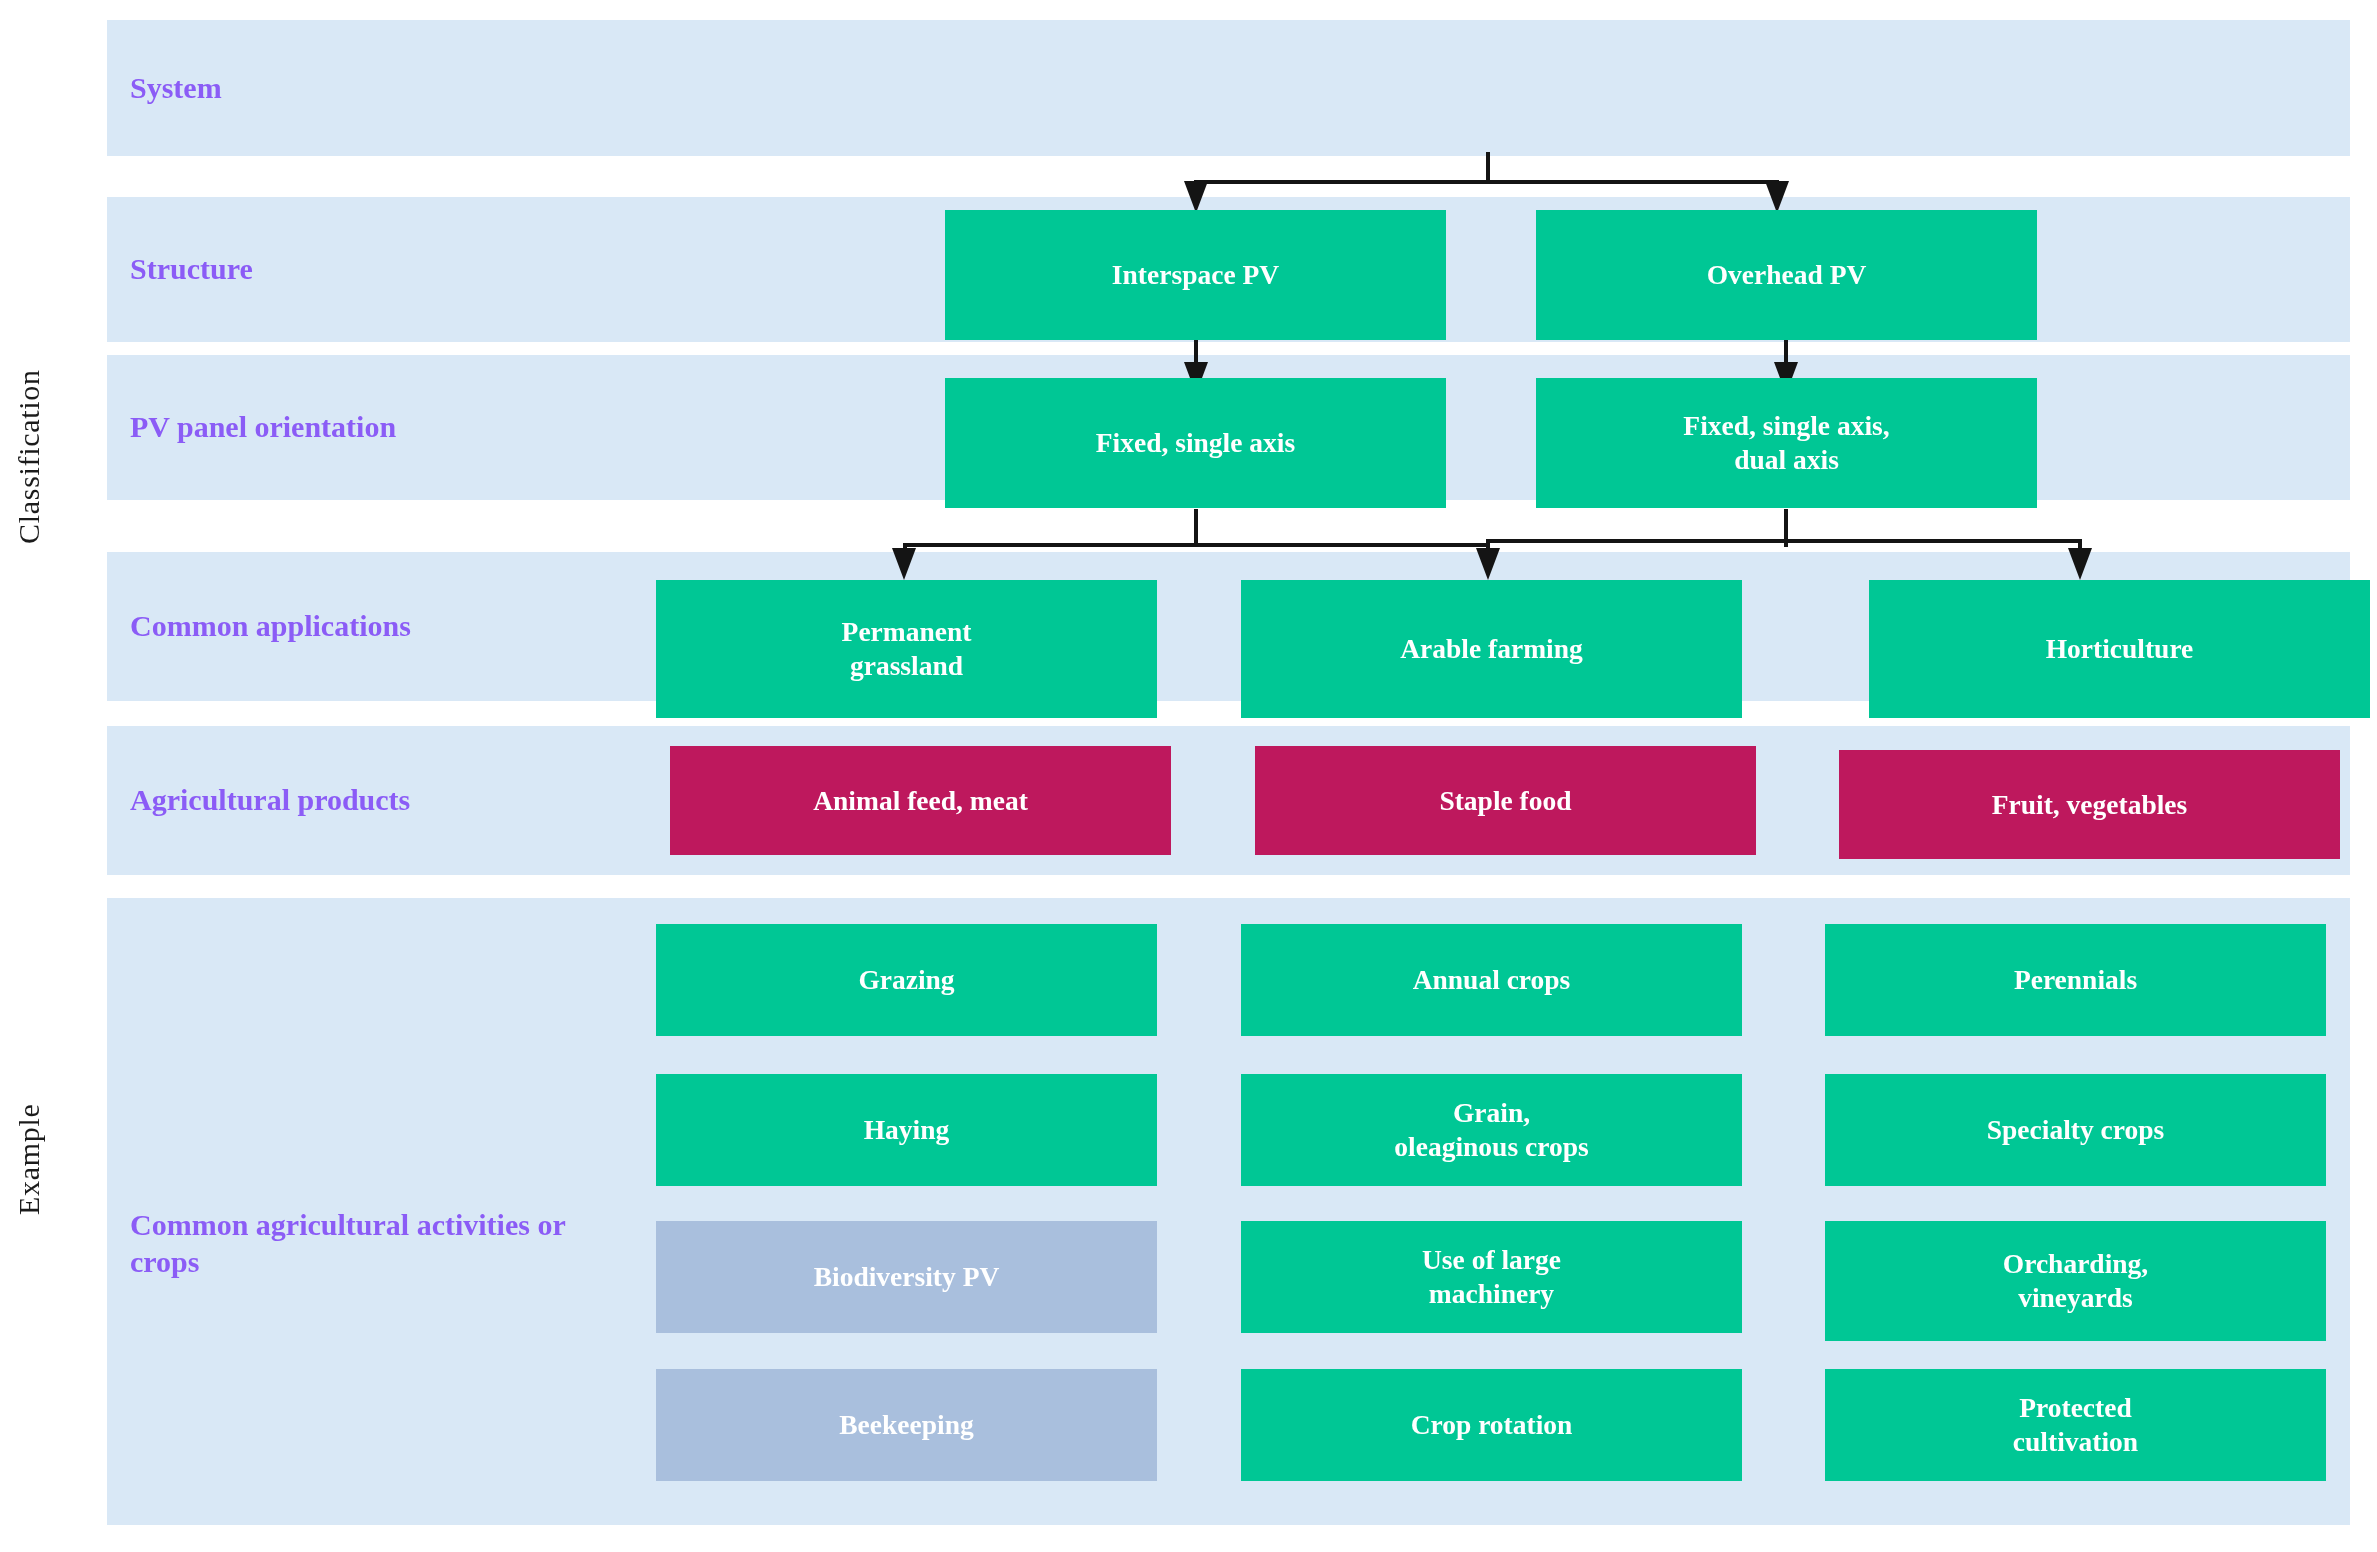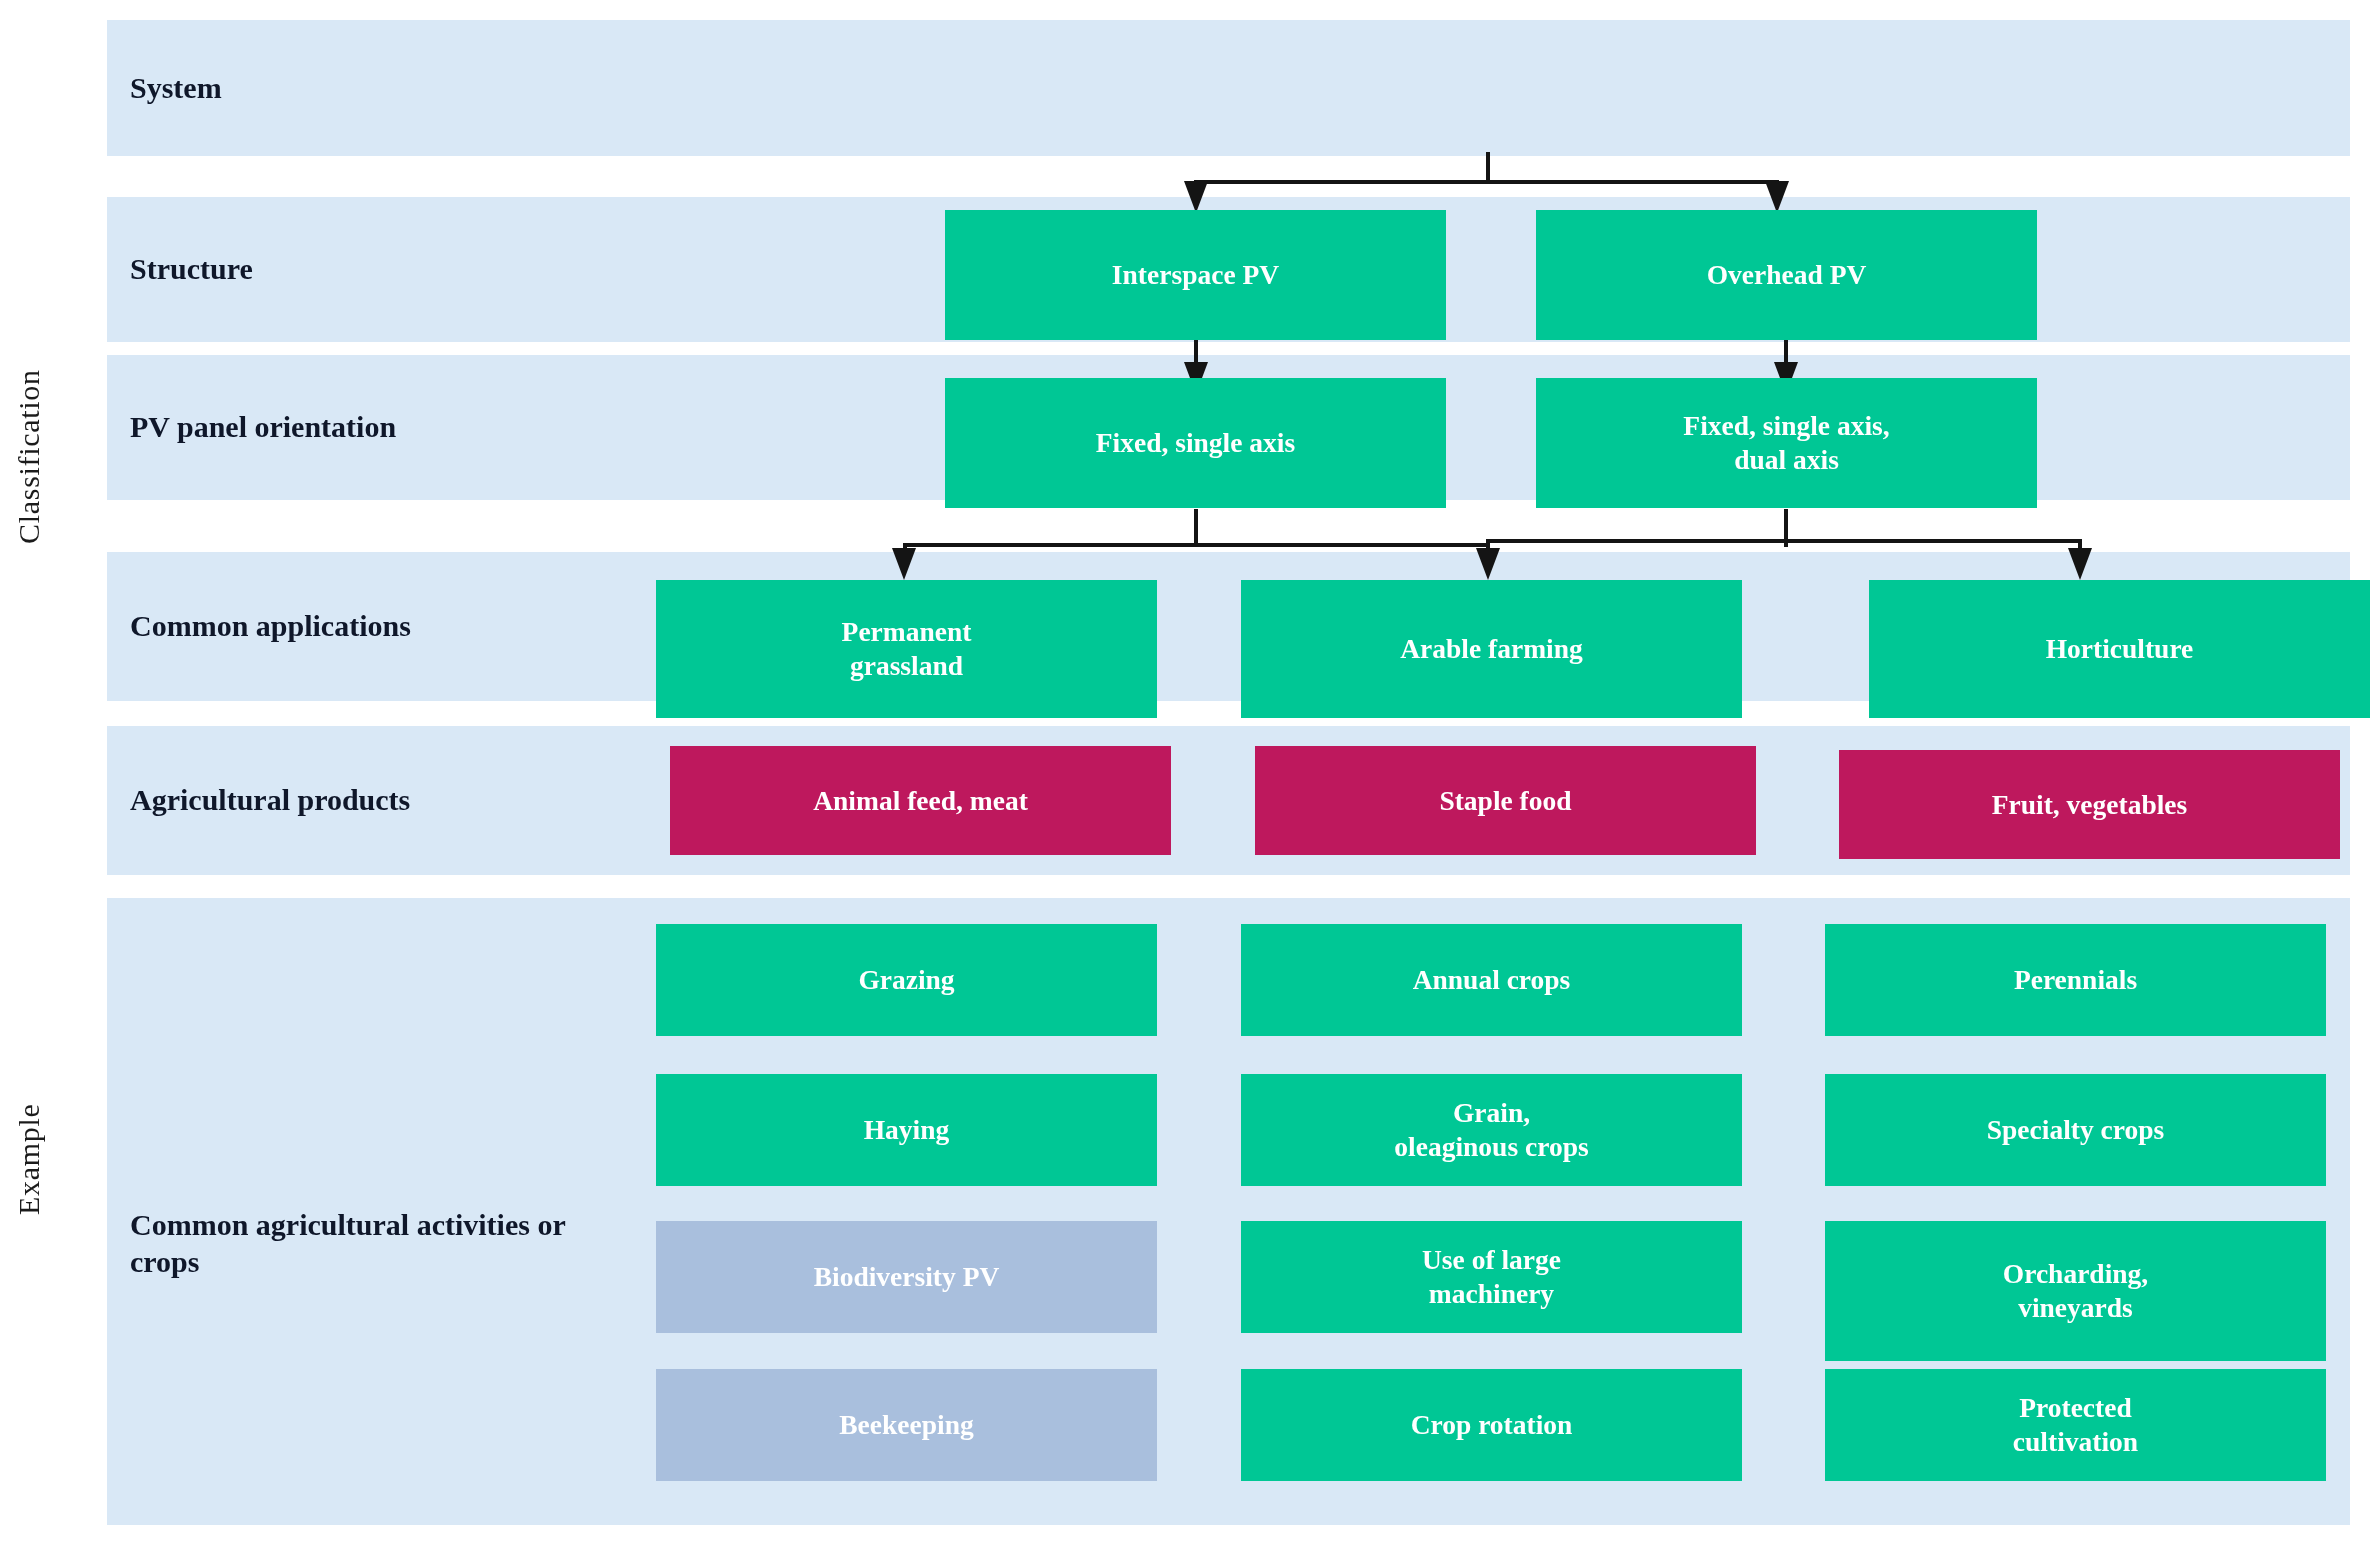--- a/index.html
+++ b/index.html
@@ -38,21 +38,21 @@
     background: #d9e8f6;
     left: 107px;
     width: 2243px;
   }
 
   
   .row-title {
     position: absolute;
     font-weight: bold;
     font-size: 30px;
-    color: #0f172a;
+    color: #8b5cf6;
     line-height: 1.22;
     left: 130px;
     width: 507px;
     display: flex;
     align-items: center;
   }
 
   
   .node {
     position: absolute;
@@ -163,19 +163,19 @@
 
   <div class="node green" style="left:1241px; top:924px; width:501px; height:112px;">Annual crops</div>
   <div class="node green" style="left:1241px; top:1074px; width:501px; height:112px;">Grain,
 oleaginous crops</div>
   <div class="node green" style="left:1241px; top:1221px; width:501px; height:112px;">Use of large
 machinery</div>
   <div class="node green" style="left:1241px; top:1369px; width:501px; height:112px;">Crop rotation</div>
 
   <div class="node green" style="left:1825px; top:924px; width:501px; height:112px;">Perennials</div>
   <div class="node green" style="left:1825px; top:1074px; width:501px; height:112px;">Specialty crops</div>
-  <div class="node green" style="left:1825px; top:1221px; width:501px; height:140px;">Orcharding,
+  <div class="node green" style="left:1825px; top:1221px; width:501px; height:120px;">Orcharding,
 vineyards</div>
   <div class="node green" style="left:1825px; top:1369px; width:501px; height:112px;">Protected
 cultivation</div>
 
 </div>
 
 
 </body></html>

